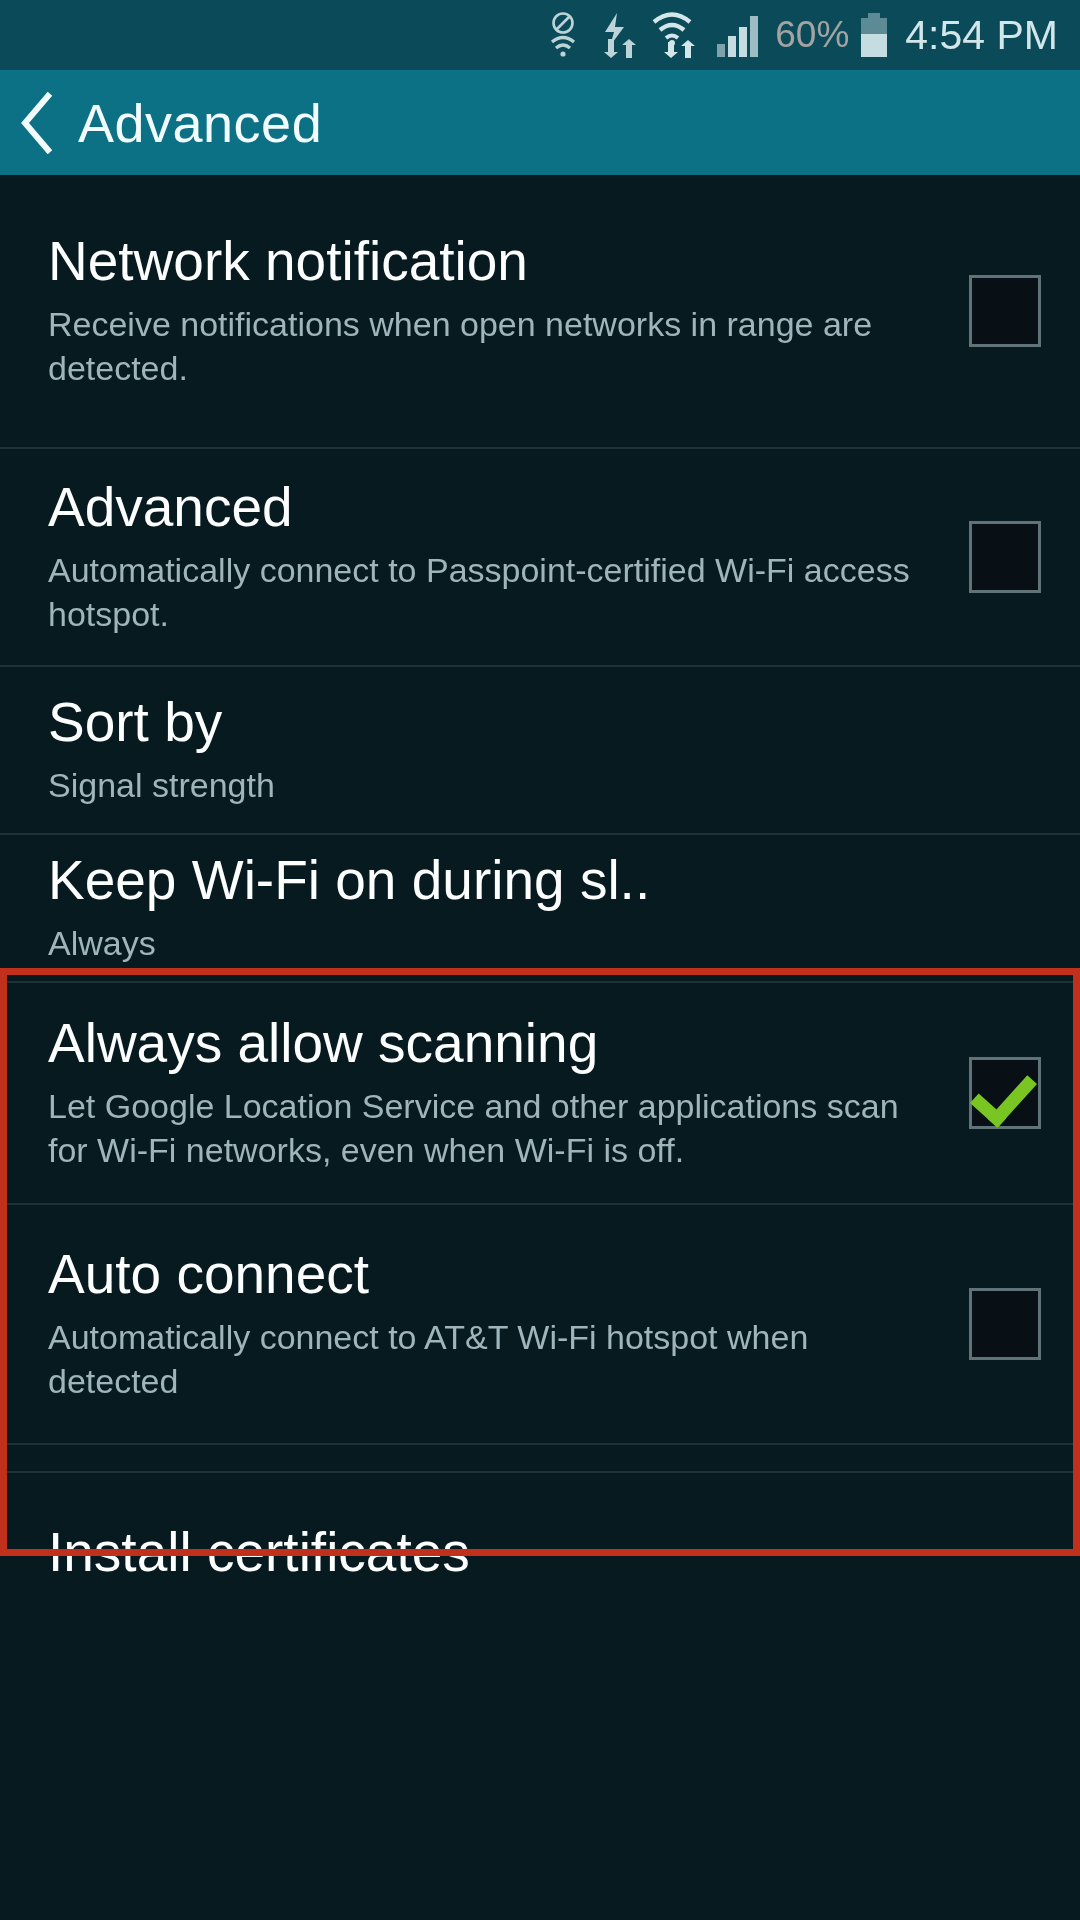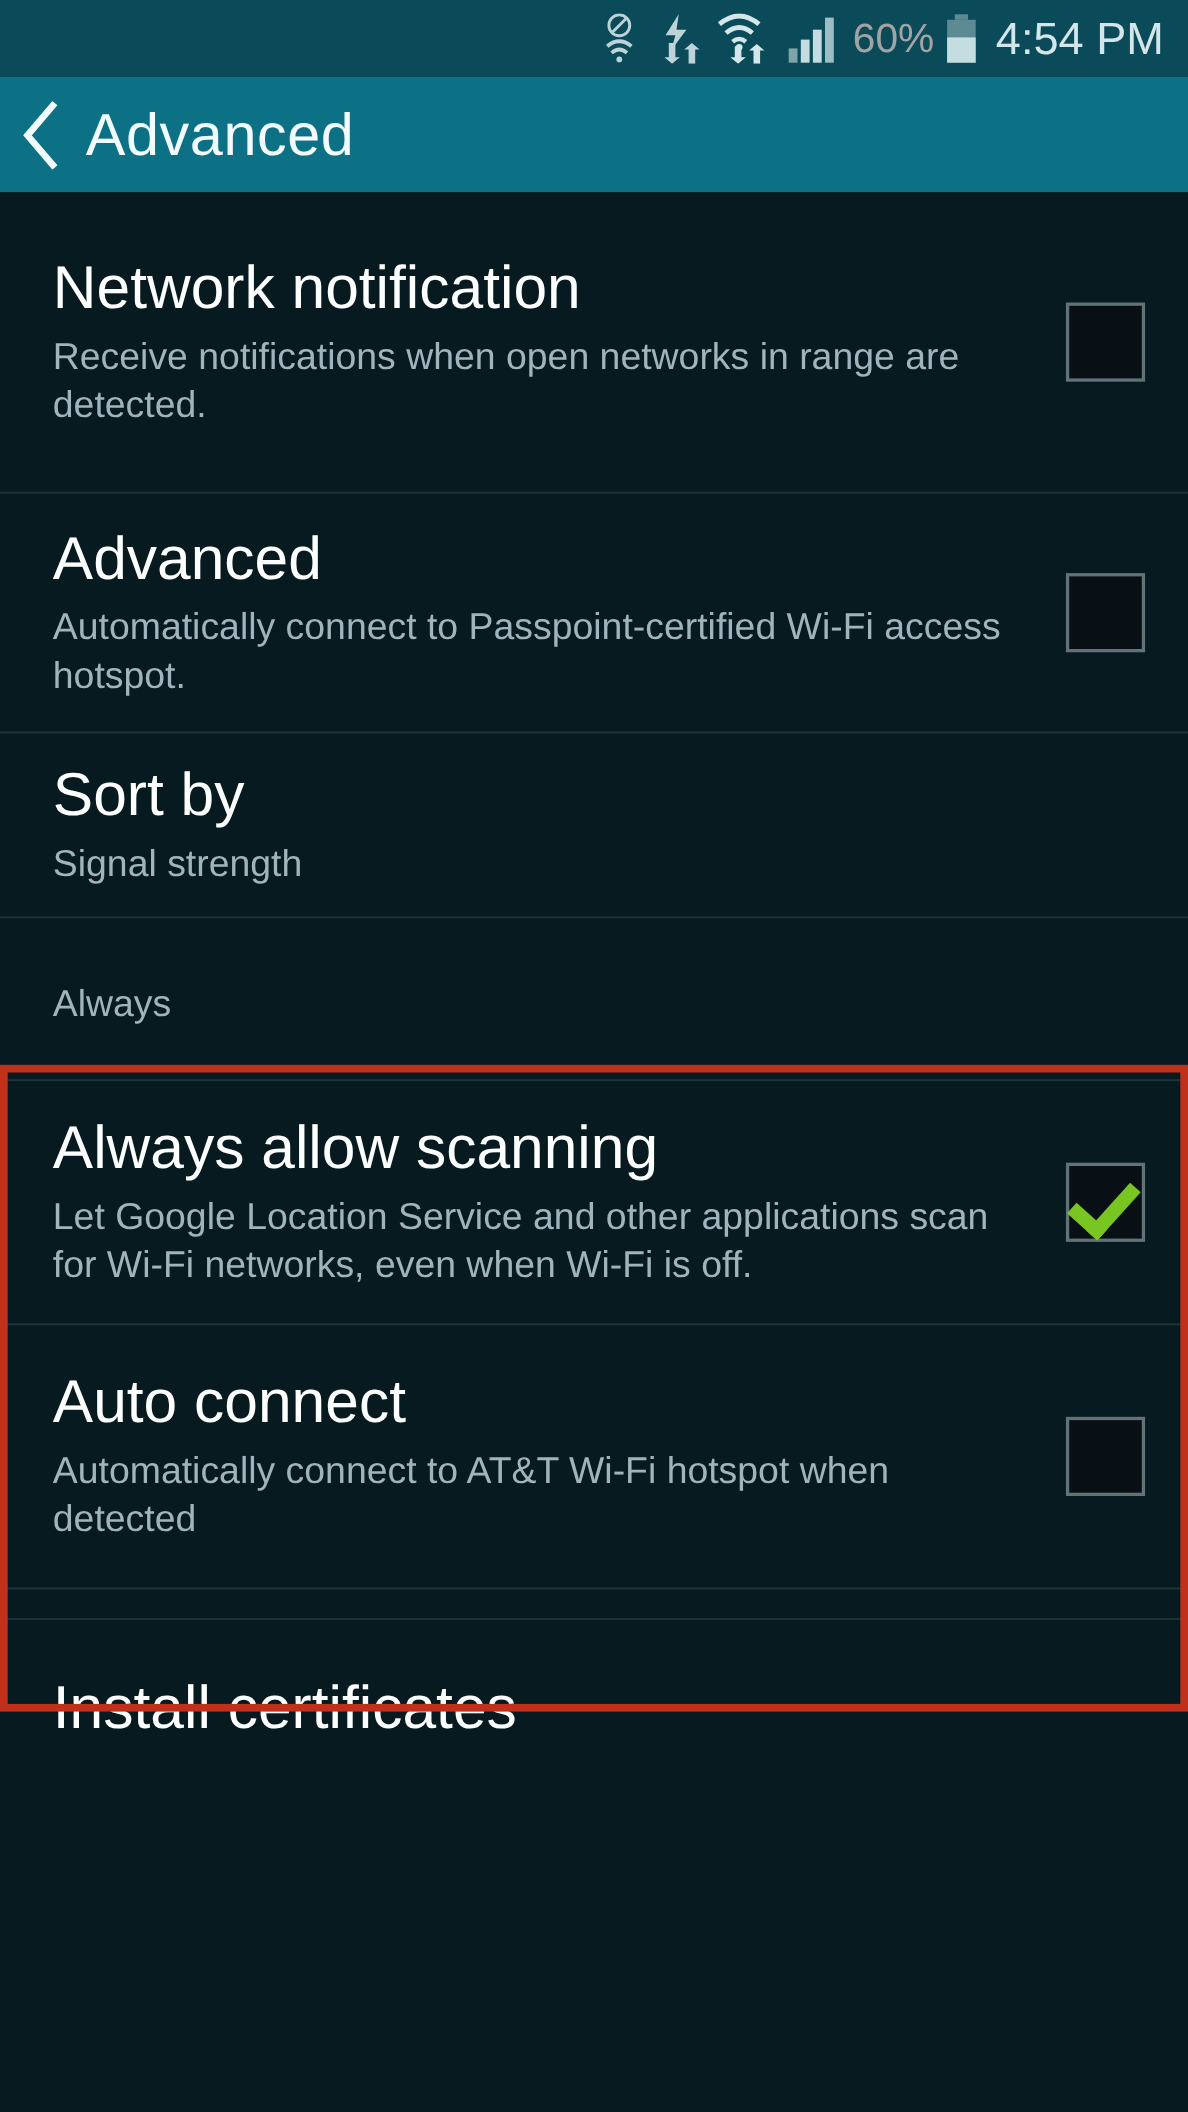--- a/index.html
+++ b/index.html
@@ -281,20 +281,21 @@
 
     <div class="row r-sortby">
       <div class="row-text">
         <div class="row-title">Sort by</div>
         <div class="row-sub">Signal strength</div>
       </div>
     </div>
 
     <div class="row r-keepwifi">
       <div class="row-text">
+        <div class="row-title">Keep Wi-Fi on during sl..</div>
         <div class="row-sub">Always</div>
       </div>
     </div>
 
     <div class="row r-alwaysscan">
       <div class="row-text">
         <div class="row-title">Always allow scanning</div>
         <div class="row-sub">Let Google Location Service and other applications scan for Wi-Fi networks, even when Wi-Fi is off.</div>
       </div>
       <div class="row-cb">

